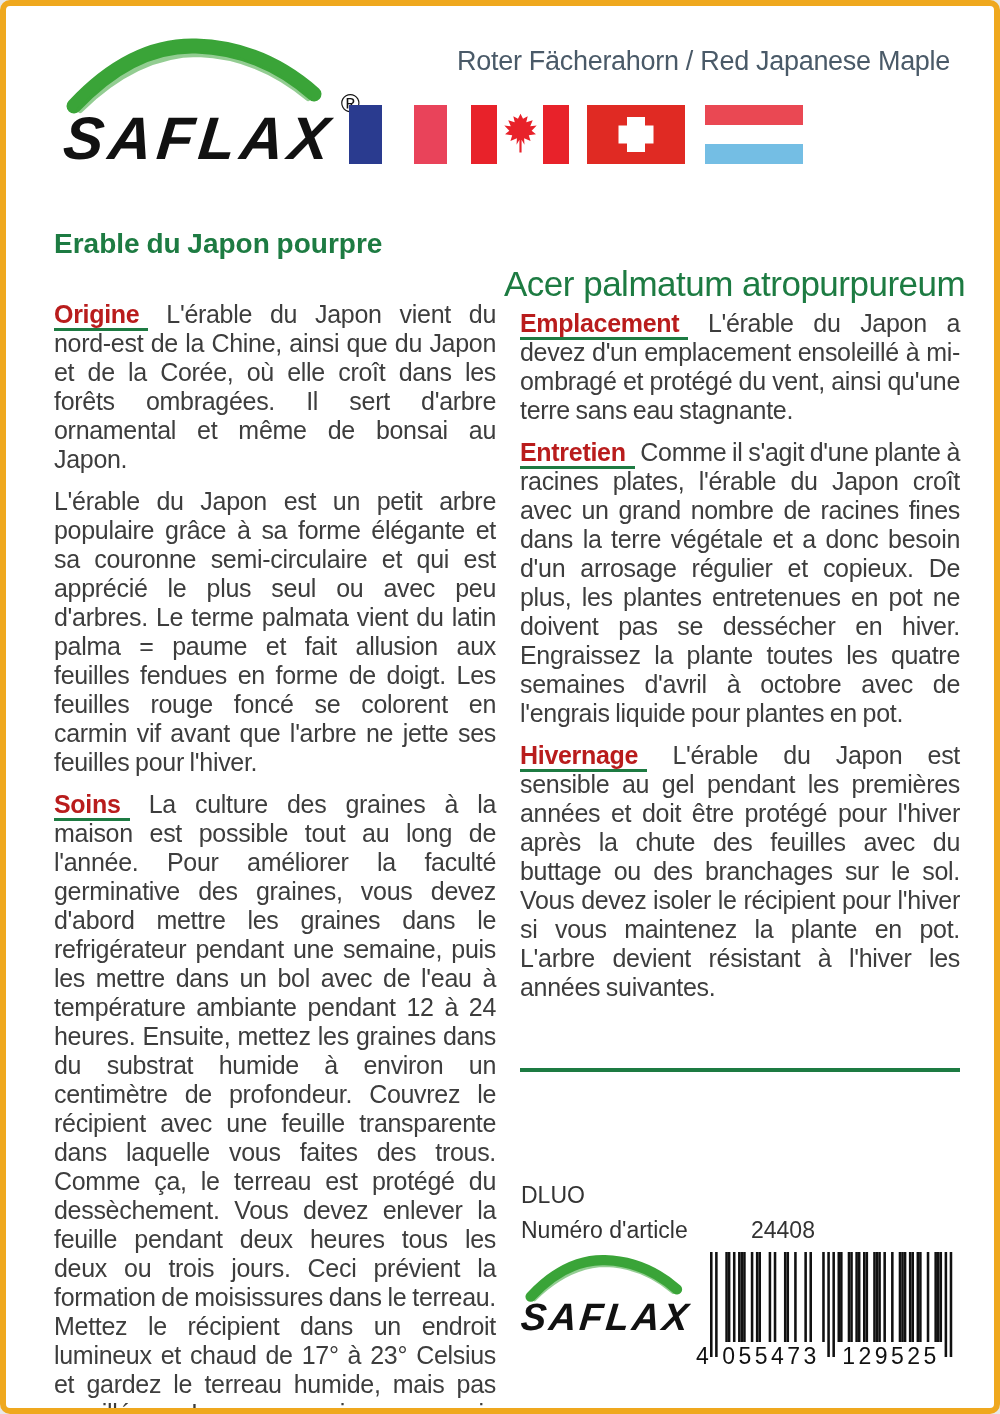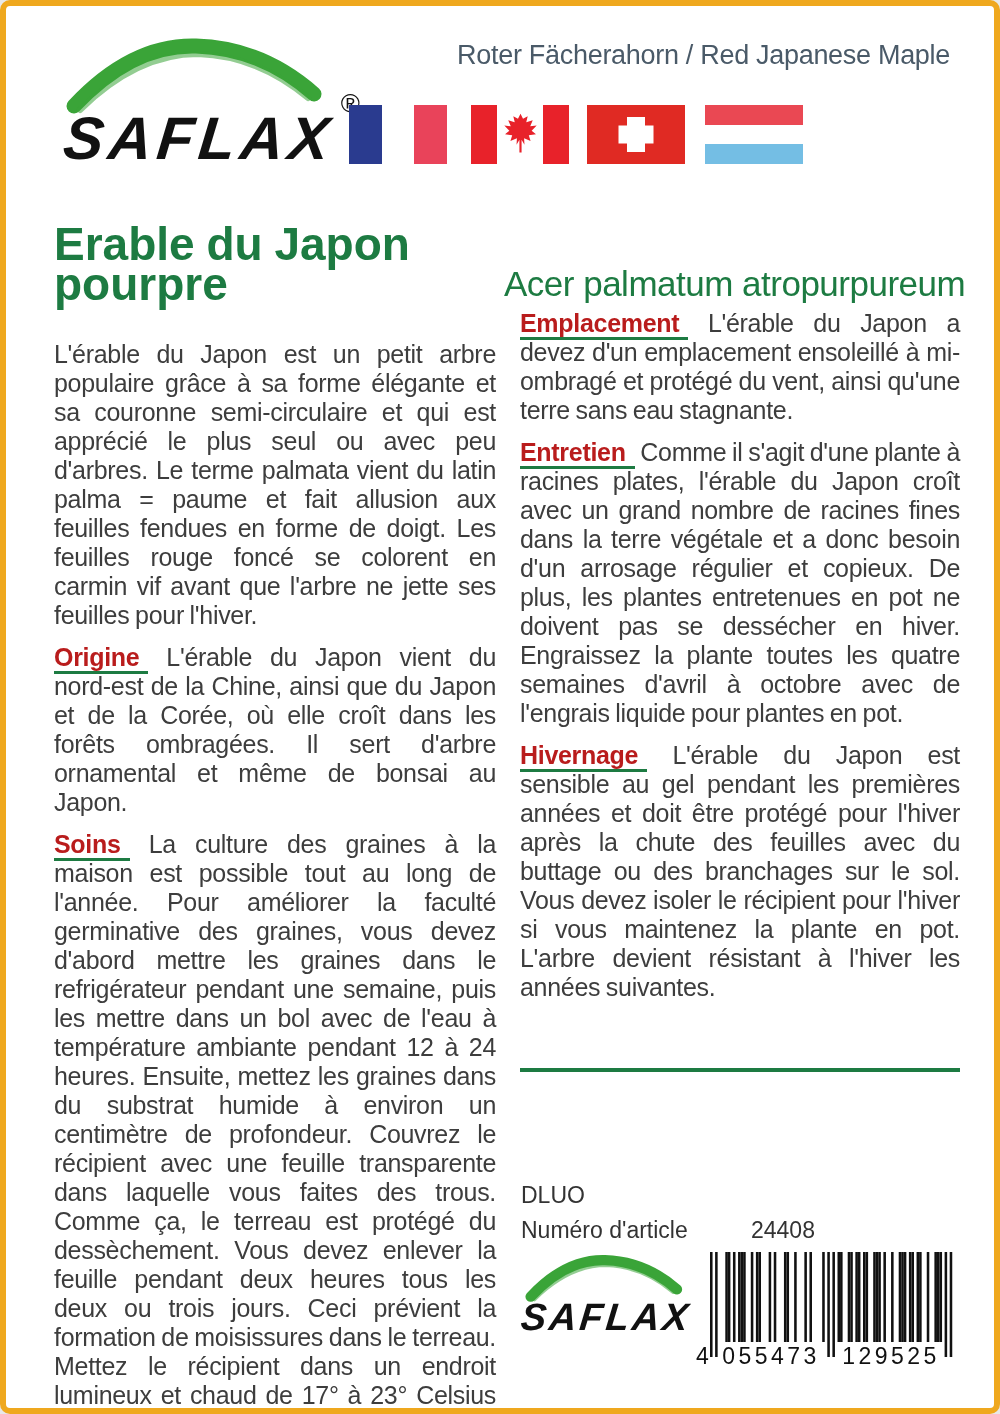--- a/index.html
+++ b/index.html
@@ -10,21 +10,21 @@
     margin:0 auto;
     background:#ffffff;
     border:6px solid #EFA81E;
     border-radius:10px;
     box-sizing:border-box;
     overflow:hidden;
     font-family:"Liberation Sans","DejaVu Sans",sans-serif;
   }
   
   .subtitle{
-    position:absolute;top:34px;right:44px;
+    position:absolute;top:40px;right:44px;
     font-size:27px;color:#4A5A68;letter-spacing:-0.3px;
   }
   .logo{position:absolute;}
   .logo-main{left:56px;top:30px;width:290px;height:140px;}
   .logo .arc{display:block;}
   .logo .brand{
     font-style:italic;font-weight:bold;color:#111;
     transform:skewX(-6deg);
     letter-spacing:5px;white-space:nowrap;
   }
@@ -45,21 +45,21 @@
     position:absolute;
     text-align:justify;
     font-size:25px;line-height:29px;
     letter-spacing:-0.3px;word-spacing:-1px;
     color:#3D3D3D;
   }
   .col p{margin:0 0 13px 0;}
   .col-left{left:48px;top:218px;width:442px;}
   .col-right{left:514px;top:303px;width:440px;}
   .main-title{
-    font-size:46px;line-height:40px;font-weight:bold;
+    font-size:28px;line-height:40px;font-weight:bold;
     color:#1D7B42;text-align:left;letter-spacing:0;
     margin:0 0 36px 0;
   }
   .latin-title{
     position:absolute;left:498px;top:258px;width:456px;
     font-size:35px;color:#1D7B42;letter-spacing:-0.5px;
     text-align:left;white-space:nowrap;
   }
   .sec-label{
     color:#b91c1c;font-weight:bold;
@@ -127,22 +127,22 @@
       <svg viewBox="0 0 98 59">
         <rect width="98" height="20" fill="#EA4853"></rect>
           <rect y="20" width="98" height="19" fill="#fff"></rect>
           <rect y="39" width="98" height="20" fill="#74BEE4"></rect>
       </svg>
     </span>
   </div>
 
   <div class="col col-left">
     <h1 class="main-title">Erable du Japon pourpre</h1>
+    <p><span class="sec-label">Origine</span> <span>L'érable du Japon vient du nord-est de la Chine, ainsi que du Japon et de la Corée, où elle croît dans les forêts ombragées. Il sert d'arbre ornamental et même de bonsai au Japon.</span></p>
     <p><span>L'érable du Japon est un petit arbre populaire grâce à sa forme élégante et sa couronne semi-circulaire et qui est apprécié le plus seul ou avec peu d'arbres. Le terme palmata vient du latin palma = paume et fait allusion aux feuilles fendues en forme de doigt. Les feuilles rouge foncé se colorent en carmin vif avant que l'arbre ne jette ses feuilles pour l'hiver.</span></p>
-    <p><span class="sec-label">Origine</span> <span>L'érable du Japon vient du nord-est de la Chine, ainsi que du Japon et de la Corée, où elle croît dans les forêts ombragées. Il sert d'arbre ornamental et même de bonsai au Japon.</span></p>
     <p><span class="sec-label">Soins</span> <span>La culture des graines à la maison est possible tout au long de l'année. Pour améliorer la faculté germinative des graines, vous devez d'abord mettre les graines dans le refrigérateur pendant une semaine, puis les mettre dans un bol avec de l'eau à température ambiante pendant 12 à 24 heures. Ensuite, mettez les graines dans du substrat humide à environ un centimètre de profondeur. Couvrez le récipient avec une feuille transparente dans laquelle vous faites des trous. Comme ça, le terreau est protégé du dessèchement. Vous devez enlever la feuille pendant deux heures tous les deux ou trois jours. Ceci prévient la formation de moisissures dans le terreau. Mettez le récipient dans un endroit lumineux et chaud de 17° à 23° Celsius et gardez le terreau humide, mais pas mouillé. Les premiers semis apparaissent après quatre à dix semaines.</span></p>
   </div>
 
   <div class="latin-title">Acer palmatum atropurpureum</div>
   <div class="col col-right">
     <p><span class="sec-label">Emplacement</span> <span>L'érable du Japon a devez d'un emplacement ensoleillé à mi-ombragé et protégé du vent, ainsi qu'une terre sans eau stagnante.</span></p>
     <p><span class="sec-label">Entretien</span> <span>Comme il s'agit d'une plante à racines plates, l'érable du Japon croît avec un grand nombre de racines fines dans la terre végétale et a donc besoin d'un arrosage régulier et copieux. De plus, les plantes entretenues en pot ne doivent pas se dessécher en hiver. Engraissez la plante toutes les quatre semaines d'avril à octobre avec de l'engrais liquide pour plantes en pot.</span></p>
     <p><span class="sec-label">Hivernage</span> <span>L'érable du Japon est sensible au gel pendant les premières années et doit être protégé pour l'hiver après la chute des feuilles avec du buttage ou des branchages sur le sol. Vous devez isoler le récipient pour l'hiver si vous maintenez la plante en pot. L'arbre devient résistant à l'hiver les années suivantes.</span></p>
   </div>
 

